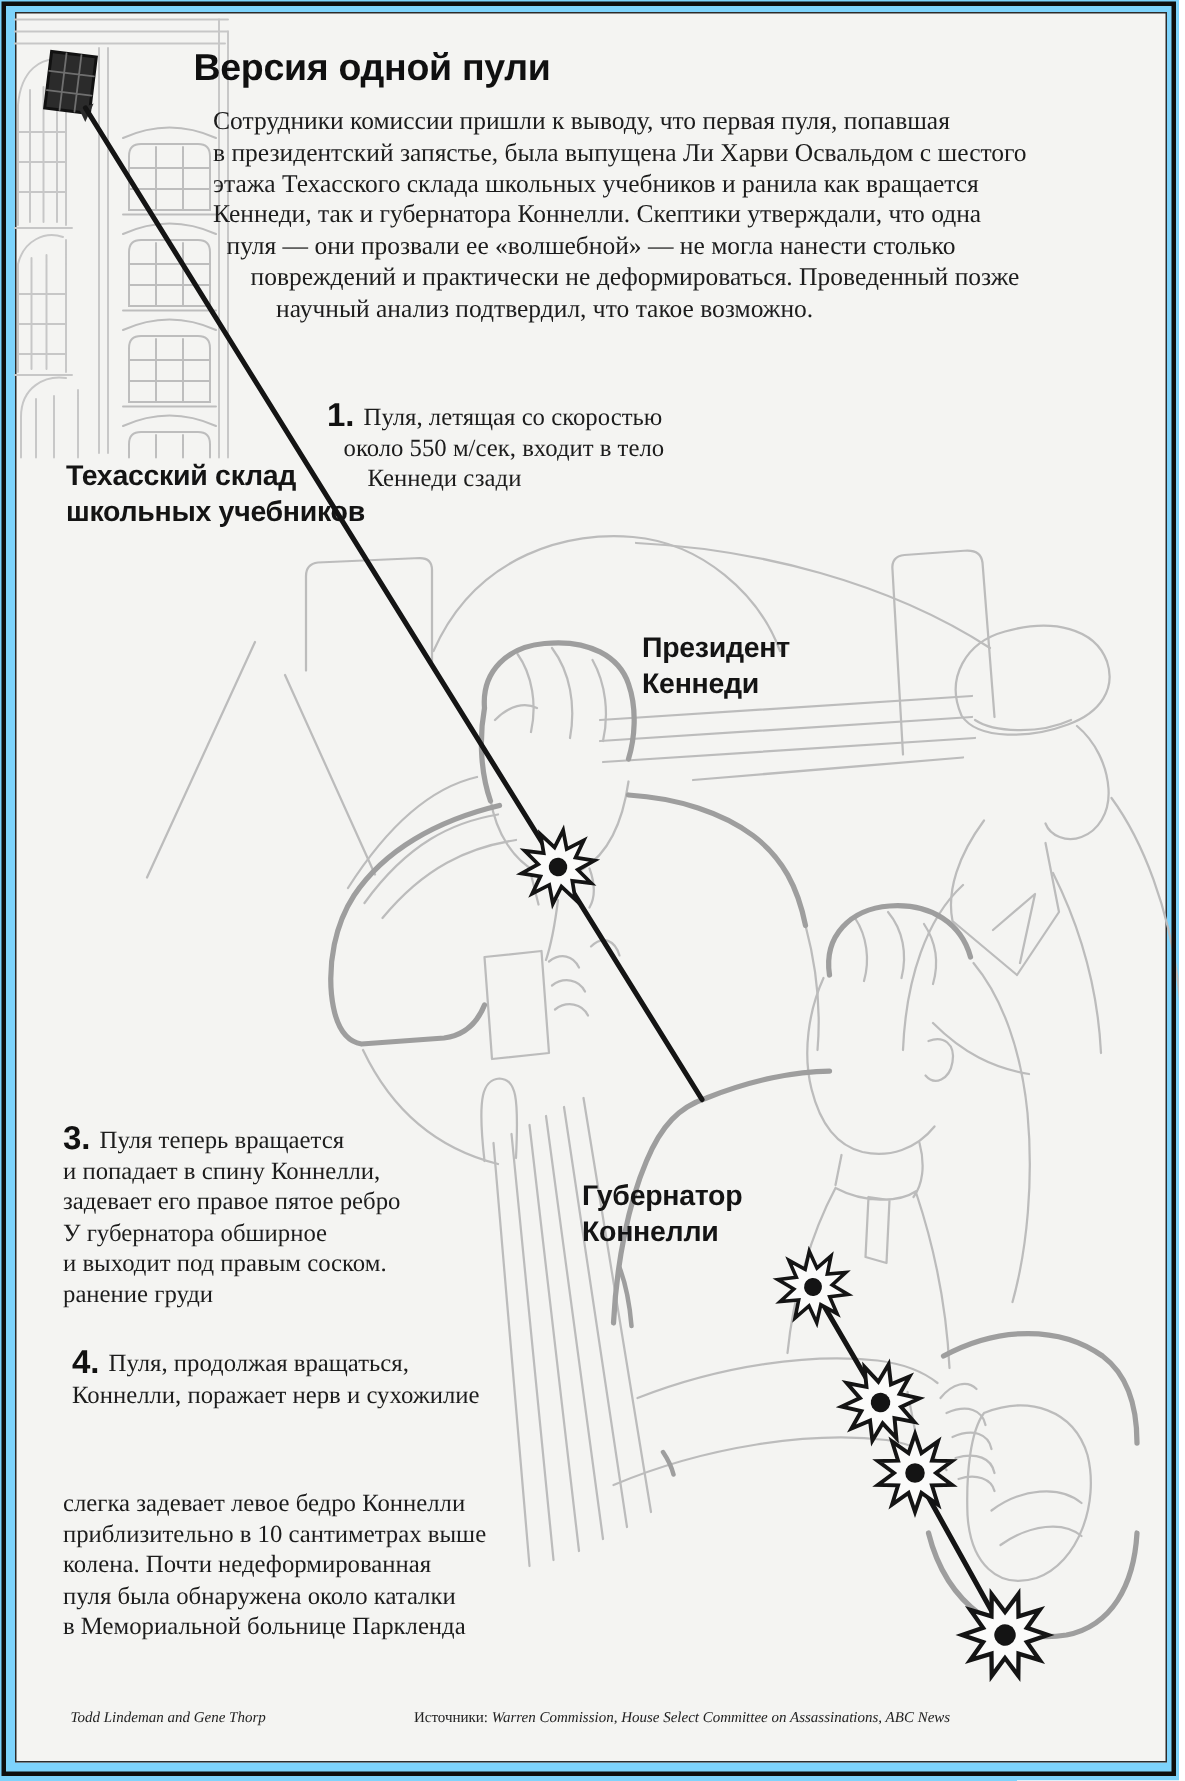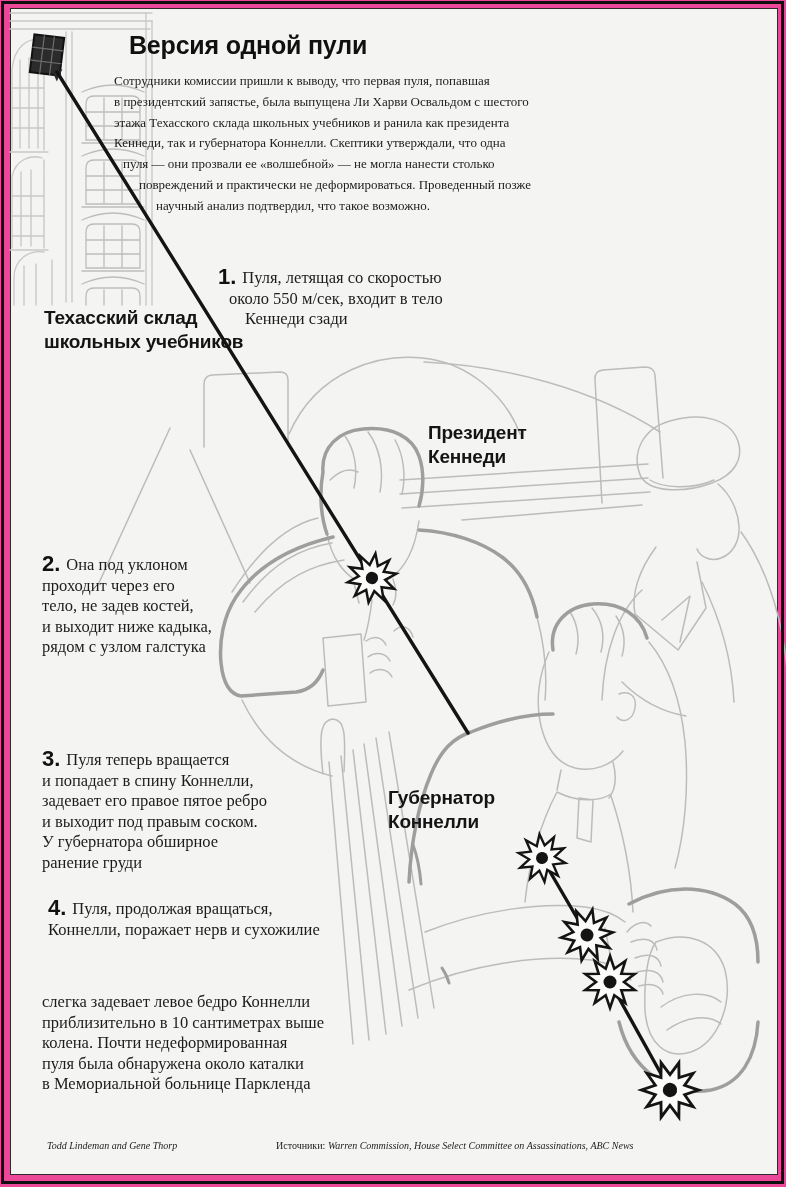--- a/index.html
+++ b/index.html
@@ -1,26 +1,26 @@
 <!DOCTYPE html>
 <html><head>
 <meta charset="utf-8">
 <style>
   html,body{margin:0;padding:0;background:#ffffff}
-  #page{position:relative;width:786px;height:1187px;background:#ec4899;
+  #page{position:relative;width:786px;height:1187px;background:#7dd3fc;
         font-family:"Liberation Serif",serif;overflow:hidden;color:#1d1d1d}
   #inner-panel{position:absolute;left:10px;top:8px;width:768px;height:1167px;
         border:1px solid #2b2b2b;background:#f4f4f2;box-sizing:border-box}
   #outer-border{position:absolute;left:1px;top:1px;right:2px;bottom:3px;
         border:3px solid #0f0f0f;pointer-events:none;z-index:40}
   #art{position:absolute;left:0;top:0;z-index:5}
   .txt{position:absolute;white-space:nowrap;z-index:10}
   #title{left:129px;top:32px;font-family:"Liberation Sans",sans-serif;
         font-weight:700;font-size:25px;line-height:1.1;letter-spacing:-0.2px;color:#101010}
-  #intro{left:114px;top:71px;font-size:13px;line-height:20.8px;color:#1c1c1c}
+  #intro{left:142px;top:71px;font-size:17px;line-height:20.8px;color:#1c1c1c}
   #intro .iline:nth-child(5){padding-left:9px}
   #intro .iline:nth-child(6){padding-left:25px}
   #intro .iline:nth-child(7){padding-left:42px}
   .fig-label{font-family:"Liberation Sans",sans-serif;font-weight:700;
         font-size:19px;line-height:23.5px;color:#141414;letter-spacing:-0.2px}
   #depository-label{left:44px;top:306px}
   #kennedy-label{left:428px;top:421px}
   #connally-label{left:388px;top:786px}
   .ann{font-size:16.5px;line-height:20.5px;color:#1c1c1c}
   .ann .num{font-family:"Liberation Sans",sans-serif;font-weight:700;
@@ -123,21 +123,21 @@
       <use href="#star-shape" transform="translate(610,982) rotate(0)"></use>
       <use href="#star-shape" transform="translate(670,1090) rotate(18) scale(1.1)"></use>
     </g>
   </svg>
 
   <div class="txt" id="title">Версия одной пули</div>
 
   <div class="txt" id="intro">
     <div class="iline">Сотрудники комиссии пришли к выводу, что первая пуля, попавшая</div>
     <div class="iline">в президентский запястье, была выпущена Ли Харви Освальдом с шестого</div>
-    <div class="iline">этажа Техасского склада школьных учебников и ранила как президента</div>
+    <div class="iline">этажа Техасского склада школьных учебников и ранила как вращается</div>
     <div class="iline">Кеннеди, так и губернатора Коннелли. Скептики утверждали, что одна</div>
     <div class="iline">пуля — они прозвали ее «волшебной» — не могла нанести столько</div>
     <div class="iline">повреждений и практически не деформироваться. Проведенный позже</div>
     <div class="iline">научный анализ подтвердил, что такое возможно.</div>
   </div>
 
   <div class="txt fig-label" id="depository-label">
     <div>Техасский склад</div>
     <div>школьных учебников</div>
   </div>
@@ -151,34 +151,27 @@
     <div>Губернатор</div>
     <div>Коннелли</div>
   </div>
 
   <div class="txt ann" id="ann1">
     <div class="l1"><span class="num">1.</span><span>Пуля, летящая со скоростью</span></div>
     <div class="l2">около 550 м/сек, входит в тело</div>
     <div class="l3">Кеннеди сзади</div>
   </div>
 
-  <div class="txt ann" id="ann2">
-    <div><span class="num">2.</span><span>Она под уклоном</span></div>
-    <div>проходит через его</div>
-    <div>тело, не задев костей,</div>
-    <div>и выходит ниже кадыка,</div>
-    <div>рядом с узлом галстука</div>
-  </div>
 
   <div class="txt ann" id="ann3">
     <div><span class="num">3.</span><span>Пуля теперь вращается</span></div>
     <div>и попадает в спину Коннелли,</div>
     <div>задевает его правое пятое ребро</div>
+    <div>У губернатора обширное</div>
     <div>и выходит под правым соском.</div>
-    <div>У губернатора обширное</div>
     <div>ранение груди</div>
   </div>
 
   <div class="txt ann" id="ann4">
     <div><span class="num">4.</span><span>Пуля, продолжая вращаться,</span></div>
     <div>Коннелли, поражает нерв и сухожилие</div>
   </div>
 
   <div class="txt ann" id="ann5">
     <div>слегка задевает левое бедро Коннелли</div>

